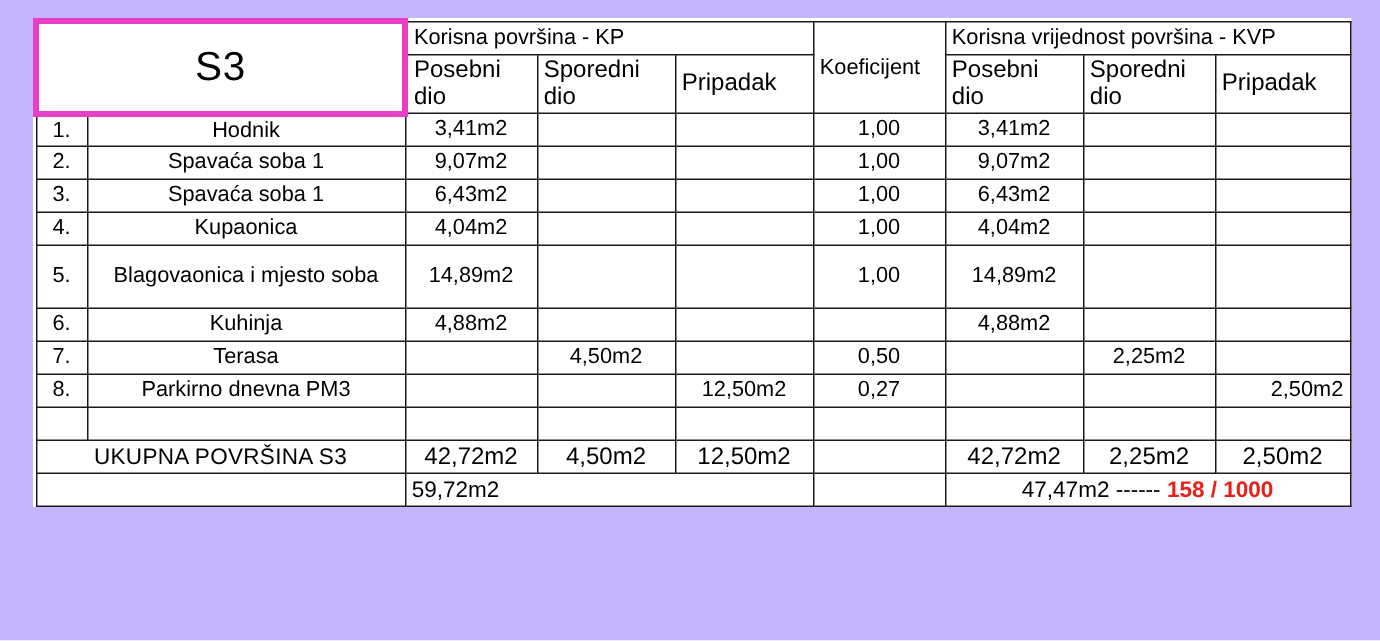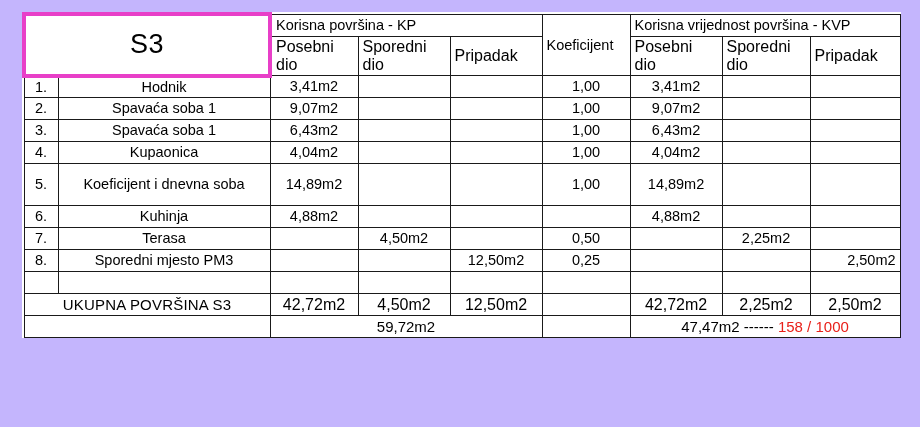--- a/index.html
+++ b/index.html
@@ -63,22 +63,22 @@
   .two-line { line-height: 1.12; }
   .empty-row td { height: 14px; }
   .total-label {
     text-align: center;
     font-weight: bold;
     letter-spacing: 0.2px;
     font-size: 15px;
     margin-top: 10px;
   }
   .total-val { text-align: center; font-weight: bold; font-size: 16px; }
-  .sum-val { text-align: center; font-weight: bold; font-size: 15px; }
-  .red { color: #e8201a; font-weight: normal; }
+  .sum-val { text-align: left; font-weight: bold; font-size: 15px; }
+  .red { color: #e8201a; font-weight: bold; }
   .kvp-final { text-align: center; font-weight: bold; font-size: 15px; white-space: nowrap; }
 </style>
 </head>
 <body>
 
 <div id="sheet">
 
   <table class="kp">
     <colgroup>
       <col style="width:34px">
@@ -162,21 +162,21 @@
         <td class="c-center"></td>
         <td class="c-center"></td>
         <td class="c-center">1,00</td>
         <td class="c-center">4,04m2</td>
         <td class="c-center"></td>
         <td class="c-center"></td>
       </tr>
 
       <tr>
         <td class="num-col">5.</td>
-        <td class="row-label two-line" style="height:42px">Koeficijent i dnevna soba</td>
+        <td class="row-label two-line" style="height:42px">Blagovaonica i mjesto soba</td>
         <td class="c-center">14,89m2</td>
         <td class="c-center"></td>
         <td class="c-center"></td>
         <td class="c-center">1,00</td>
         <td class="c-center">14,89m2</td>
         <td class="c-center"></td>
         <td class="c-center"></td>
       </tr>
 
       <tr>
@@ -198,25 +198,25 @@
         <td class="c-center">4,50m2</td>
         <td class="c-center"></td>
         <td class="c-center">0,50</td>
         <td class="c-center"></td>
         <td class="c-center">2,25m2</td>
         <td class="c-center"></td>
       </tr>
 
       <tr>
         <td class="num-col">8.</td>
-        <td class="row-label">Sporedni mjesto PM3</td>
+        <td class="row-label">Parkirno dnevna PM3</td>
         <td class="c-center"></td>
         <td class="c-center"></td>
         <td class="c-center">12,50m2</td>
-        <td class="c-center">0,25</td>
+        <td class="c-center">0,27</td>
         <td class="c-center"></td>
         <td class="c-center"></td>
         <td class="c-right">2,50m2</td>
       </tr>
 
       <tr class="empty-row">
         <td></td>
         <td></td>
         <td></td>
         <td></td>

